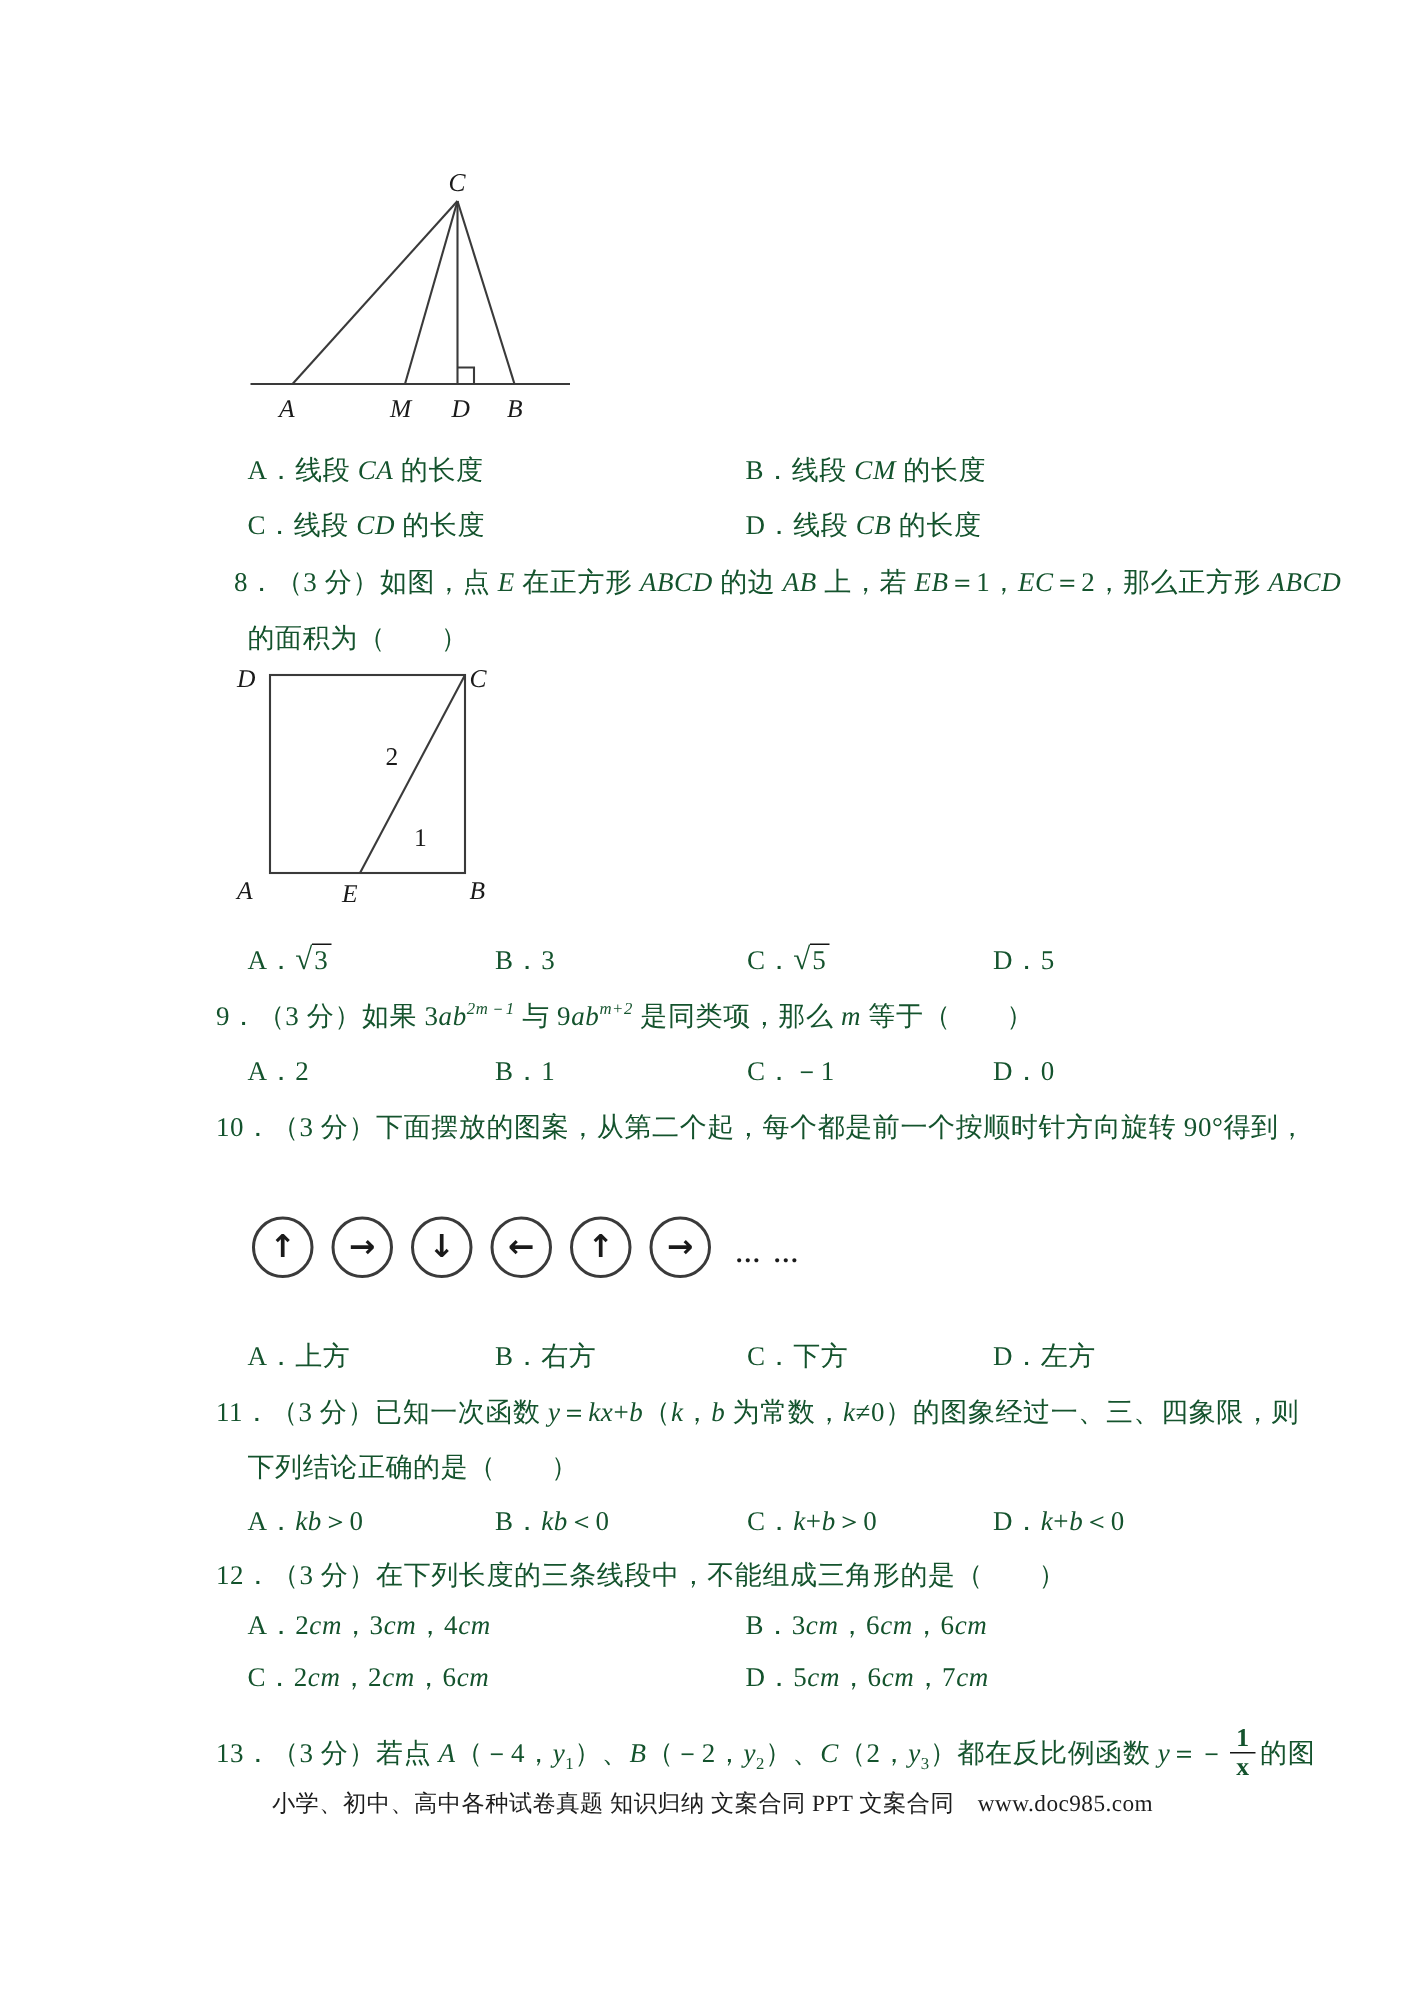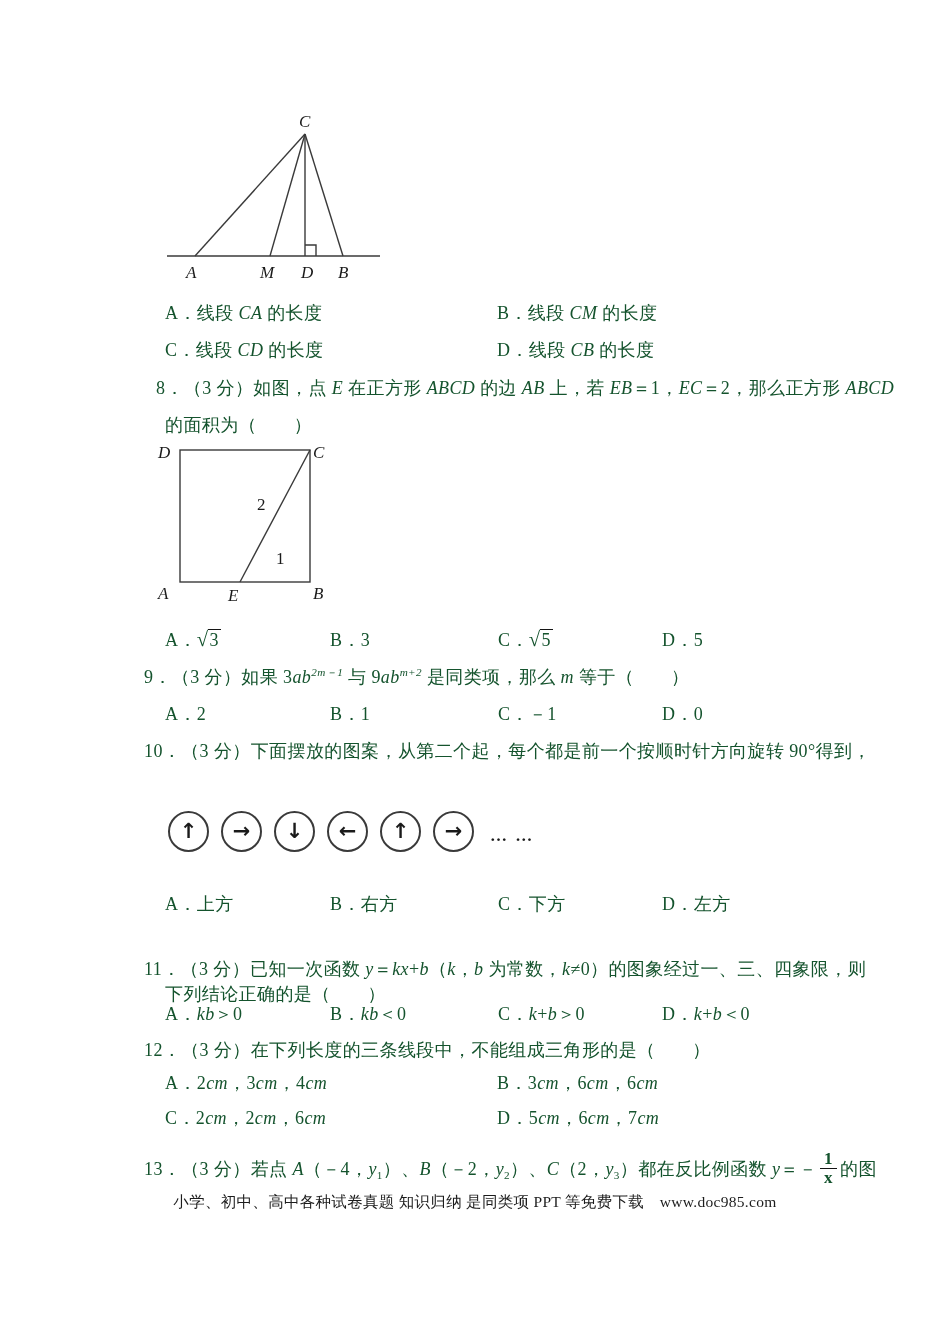--- a/index.html
+++ b/index.html
@@ -175,33 +175,33 @@
         <span class="arrow-glyph">→</span>
       </div>
     <span class="arrow-ellipsis">… …</span>
   </div>
 
   <div class="line" style="left:165px; top:892px;"><span>A．上方</span></div>
   <div class="line" style="left:330px; top:892px;"><span>B．右方</span></div>
   <div class="line" style="left:498px; top:892px;"><span>C．下方</span></div>
   <div class="line" style="left:662px; top:892px;"><span>D．左方</span></div>
 
-  <div class="line" style="left:144px; top:929px;margin-top:28px;"><span>11．（3 分）已知一次函数 </span><span class="seg-i">y</span><span>＝</span><span class="seg-i">kx</span><span>+</span><span class="seg-i">b</span><span>（</span><span class="seg-i">k</span><span>，</span><span class="seg-i">b</span><span> 为常数，</span><span class="seg-i">k</span><span>≠0）的图象经过一、三、四象限，则</span></div>
-  <div class="line" style="left:165px; top:966px;margin-top:16px;"><span>下列结论正确的是（　　）</span></div>
+  <div class="line" style="left:144px; top:929px;"><span>11．（3 分）已知一次函数 </span><span class="seg-i">y</span><span>＝</span><span class="seg-i">kx</span><span>+</span><span class="seg-i">b</span><span>（</span><span class="seg-i">k</span><span>，</span><span class="seg-i">b</span><span> 为常数，</span><span class="seg-i">k</span><span>≠0）的图象经过一、三、四象限，则</span></div>
+  <div class="line" style="left:165px; top:966px;"><span>下列结论正确的是（　　）</span></div>
   <div class="line" style="left:165px; top:1002px;"><span>A．</span><span class="seg-i">kb</span><span>＞0</span></div>
   <div class="line" style="left:330px; top:1002px;"><span>B．</span><span class="seg-i">kb</span><span>＜0</span></div>
   <div class="line" style="left:498px; top:1002px;text-align:center;"><span>C．</span><span class="seg-i">k</span><span>+</span><span class="seg-i">b</span><span>＞0</span></div>
   <div class="line" style="left:662px; top:1002px;"><span>D．</span><span class="seg-i">k</span><span>+</span><span class="seg-i">b</span><span>＜0</span></div>
 
   <div class="line" style="left:144px; top:1038px;"><span>12．（3 分）在下列长度的三条线段中，不能组成三角形的是（　　）</span></div>
   <div class="line" style="left:165px; top:1071px;"><span>A．2</span><span class="seg-i">cm</span><span>，3</span><span class="seg-i">cm</span><span>，4</span><span class="seg-i">cm</span></div>
   <div class="line" style="left:497px; top:1071px;"><span>B．3</span><span class="seg-i">cm</span><span>，6</span><span class="seg-i">cm</span><span>，6</span><span class="seg-i">cm</span></div>
   <div class="line" style="left:165px; top:1106px;"><span>C．2</span><span class="seg-i">cm</span><span>，2</span><span class="seg-i">cm</span><span>，6</span><span class="seg-i">cm</span></div>
   <div class="line" style="left:497px; top:1106px;"><span>D．5</span><span class="seg-i">cm</span><span>，6</span><span class="seg-i">cm</span><span>，7</span><span class="seg-i">cm</span></div>
 
   <div class="line" style="left:144px; top:1152px;"><span>13．（3 分）若点 </span><span class="seg-i">A</span><span>（－4，</span><span class="seg-i">y</span><span class="seg-sub">1</span><span>）、</span><span class="seg-i">B</span><span>（－2，</span><span class="seg-i">y</span><span class="seg-sub">2</span><span>）、</span><span class="seg-i">C</span><span>（2，</span><span class="seg-i">y</span><span class="seg-sub">3</span><span>）都在反比例函数 </span><span class="seg-i">y</span><span>＝－</span><span class="frac">
         <span class="frac-n">1</span>
         <span class="frac-d">x</span>
       </span><span>的图</span></div>
 
-  <div class="footer-line">小学、初中、高中各种试卷真题 知识归纳 是同类项 PPT 等免费下载　www.doc985.com</div>
+  <div class="footer-line">小学、初中、高中各种试卷真题 知识归纳 文案合同 PPT 文案合同　www.doc985.com</div>
 
 </div>
 
 </body></html>

